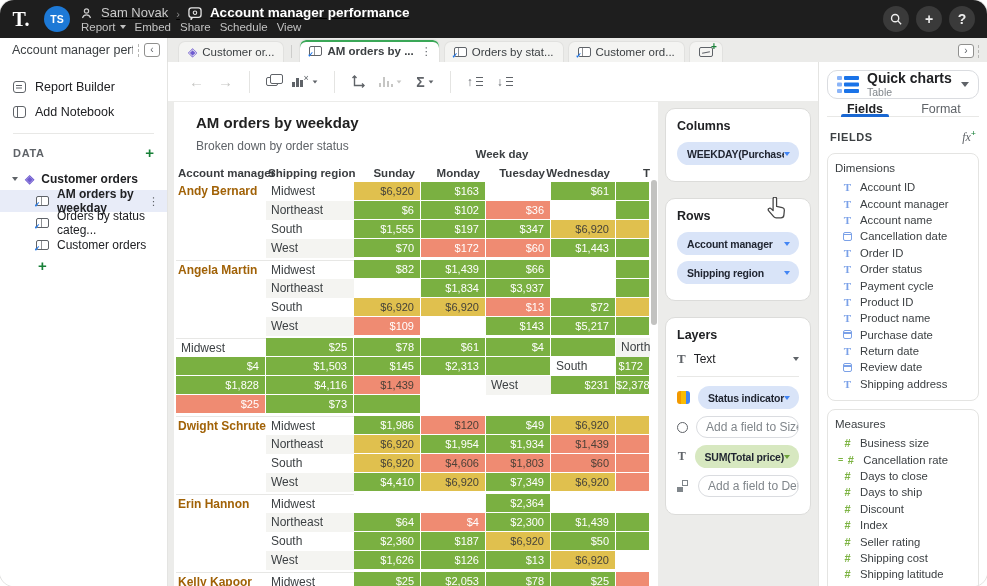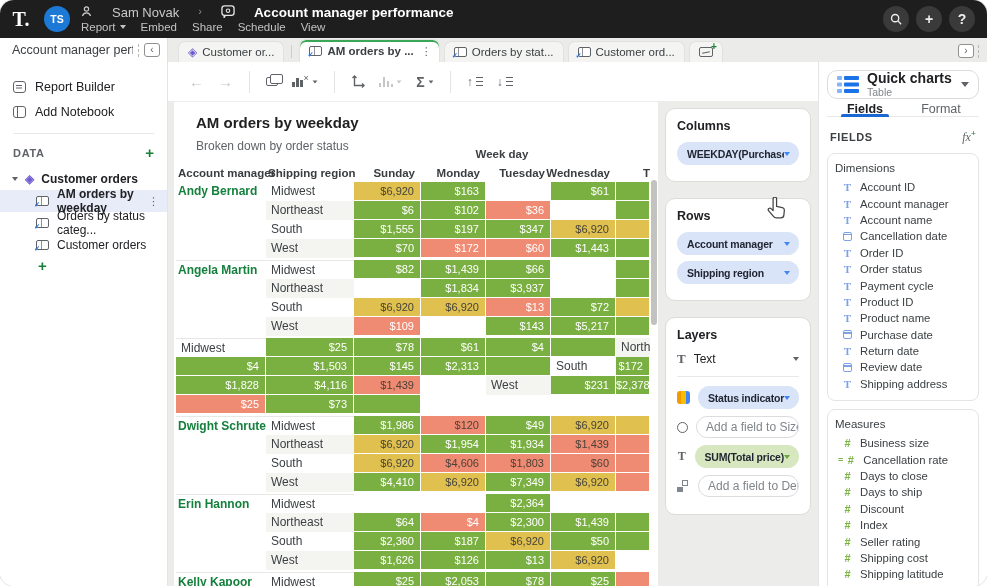--- a/index.html
+++ b/index.html
@@ -6,25 +6,25 @@
   html,body { background:#fff; font-family:"Liberation Sans",sans-serif; }
   .window { position:relative; width:987px; height:586px; border-radius:14px; overflow:hidden;
             background:#fff; box-shadow:0 0 0 1px #e2e2e0; }
 
   
   .topbar { height:38px; background:#1e1e1e; display:flex; align-items:center; padding:0 12px 0 8px; gap:10px; }
   .logo { width:26px; color:#fff; font-family:"Liberation Serif",serif; font-weight:700; font-size:20px; text-align:center; line-height:26px; }
   .avatar { width:26px; height:26px; border-radius:50%; background:#1d79d6; color:#fff; font-size:10.5px; font-weight:700;
             display:flex; align-items:center; justify-content:center; flex:0 0 auto; }
   .tb-main { display:flex; flex-direction:column; gap:1px; min-width:0; }
-  .tb-row1 { display:flex; align-items:flex-start; gap:19px; font-size:13px; }
+  .tb-row1 { display:flex; align-items:flex-end; gap:8px; font-size:13px;text-decoration:underline; }
   .tb-user { color:#c9c9c9; }
   .tb-sep { color:#8a8a8a; font-size:11px; }
   .tb-title { color:#fff; font-weight:700; font-size:13.5px; }
-  .tb-row2 { display:flex; gap:15px; font-size:11.5px; color:#c2c2c2; padding-left:1px; }
+  .tb-row2 { display:flex; gap:9px; font-size:11.5px; color:#c2c2c2; padding-left:1px; }
   .tb-menu-item { display:flex; align-items:center; gap:4px; cursor:default; }
   .tb-right { margin-left:auto; display:flex; gap:7px; }
   .tb-circle { width:26px; height:26px; border-radius:50%; background:#3a3a3a; color:#ededed;
                display:flex; align-items:center; justify-content:center; font-size:14px; font-weight:700; }
   .car { width:0; height:0; border-left:3.5px solid transparent; border-right:3.5px solid transparent; border-top:4.5px solid currentColor; display:inline-block; }
   .ic-person, .ic-chat { display:inline-flex; }
 
   
   .tabstrip { height:24px; background:#ebebe9; display:flex; align-items:flex-end; }
   .ts-left { width:168px; height:24px; background:#fff; display:flex; align-items:center; padding:0 7px 0 12px; gap:5px; border-right:1px solid #e0e0de; }
@@ -87,21 +87,21 @@
   .rpt-title { font-size:15px; font-weight:700; color:#212121; }
   .rpt-sub { font-size:12px; color:#5f6368; margin-top:8px; }
 
   .pivot-wrap { position:absolute; left:2px; top:46px; width:474px; bottom:0; overflow:hidden; }
   .pgrid { display:grid; grid-template-columns:90px 88px 67px 65px 65px 65px 34px; }
   .spanner { grid-column:3/8; height:16px; text-align:center; font-size:11.5px; font-weight:700; color:#3c4043; }
   .ph { height:18px; display:flex; align-items:center; justify-content:flex-end; padding-right:6px;
         font-size:11.5px; font-weight:700; color:#3a3d40; white-space:nowrap; }
   .ph.lft { justify-content:flex-start; padding:0 0 0 2px; }
   .ph.th { justify-content:flex-start; padding:0 0 0 27px; overflow:hidden; }
-  .pname { font-size:12px; font-weight:700; color:#15803d; padding:2px 0 0 2px; background:#fff; }
+  .pname { font-size:12px; font-weight:700; color:#a16207; padding:2px 0 0 2px; background:#fff; }
   .pregion { height:19px; line-height:19px; font-size:12px; color:#3c4043; padding-left:5px; background:#fff; }
   .pcell { height:19px; line-height:18px; border-bottom:1px solid #fff; border-right:1px solid #fff;
            font-size:11px; text-align:right; padding-right:6px; white-space:nowrap; overflow:hidden; }
   .band { background:#f4f4f1; }
   .cg { background:#7ab041; color:#fff; }
   .cy { background:#e0c04e; color:#45423a; }
   .cr { background:#ef8b72; color:#fff; }
   .crd { background:#ef8b72; color:#4c4138; }
   .ce { background:#fff; }
   .gsp { grid-column:1/-1; height:2px; }

